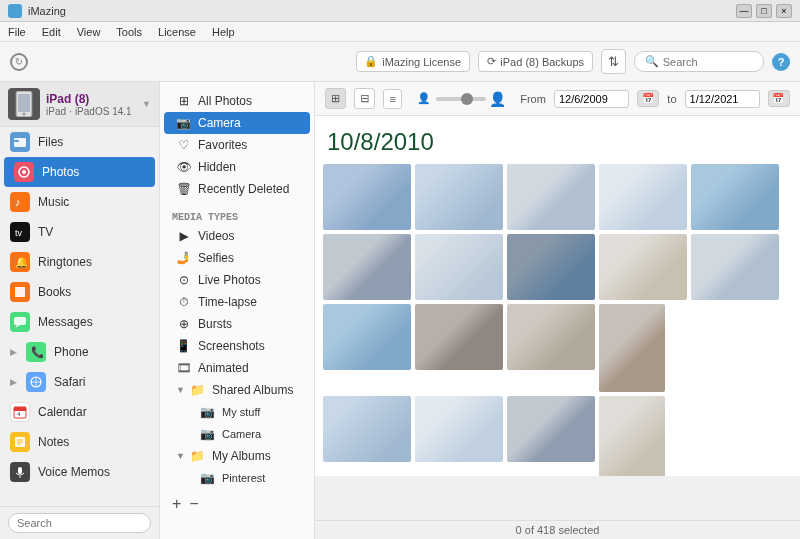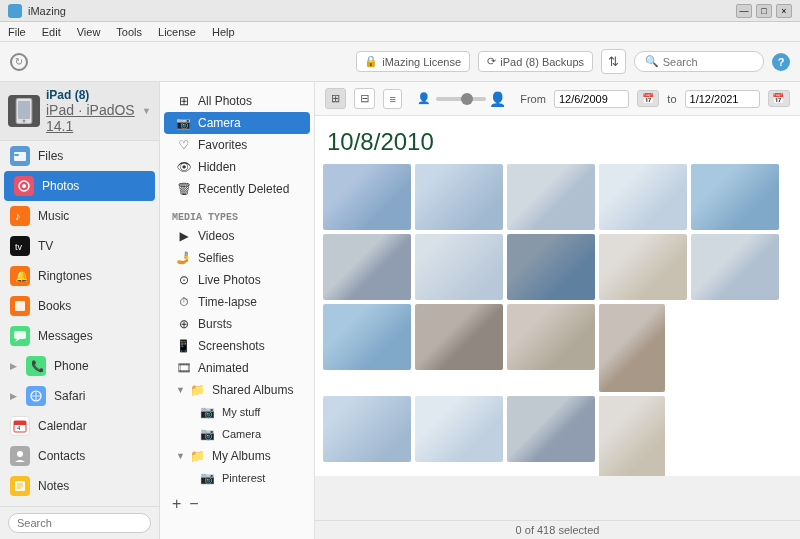--- a/index.html
+++ b/index.html
@@ -30,22 +30,22 @@
     .help-btn { width: 18px; height: 18px; border-radius: 50%; background: #4a9fd4; color: white; font-size: 11px; font-weight: bold; display: flex; align-items: center; justify-content: center; cursor: pointer; }
 
     
     .main { display: flex; flex: 1; overflow: hidden; }
 
     
     .sidebar { width: 160px; background: #f0f0f0; border-right: 1px solid #ddd; display: flex; flex-direction: column; overflow: hidden; }
     .device-header { padding: 6px 8px; display: flex; align-items: center; gap: 6px; border-bottom: 1px solid #ddd; background: #e8e8e8; }
     .device-icon { width: 32px; height: 32px; background: #555; border-radius: 4px; display: flex; align-items: center; justify-content: center; color: white; font-size: 14px; }
     .device-info { flex: 1; }
-    .device-name { font-size: 12px; font-weight: 600; color: #0c4a6e; }
-    .device-sub { font-size: 14px; color: #666; text-decoration: underline; }
+    .device-name { font-size: 12px; font-weight: 600; color: #701a75; }
+    .device-sub { font-size: 10px; color: #666; }
 
     .sidebar-scroll { flex: 1; overflow-y: auto; }
     .sidebar-item { display: flex; align-items: center; gap: 8px; padding: 5px 10px; cursor: pointer; color: #333; font-size: 12px; }
     .sidebar-item.active { background: #2d7dd2; color: white; border-radius: 4px; margin: 0 4px; }
     .sidebar-item .item-icon { width: 20px; height: 20px; border-radius: 4px; display: flex; align-items: center; justify-content: center; font-size: 14px; flex-shrink: 0; }
 
     .sidebar-search { padding: 6px 8px; border-top: 1px solid #ddd; }
     .sidebar-search input { width: 100%; border: 1px solid #ccc; border-radius: 10px; padding: 3px 8px; font-size: 11px; background: #fff; outline: none; }
 
     
@@ -255,29 +255,20 @@
         <div class="item-icon" style="background:#fff; border-radius:4px; border:1px solid #e0e0e0;">
           <svg width="14" height="14" viewBox="0 0 14 14">
               <rect x="1" y="2" width="12" height="11" rx="1" fill="white" stroke="#e53935" stroke-width="1"></rect>
               <rect x="1" y="2" width="12" height="4" fill="#e53935"></rect>
               <text x="4" y="11" font-size="6" fill="#333">4</text>
             </svg>
         </div>
         <span>Calendar</span>
       </div>
 
-      <div class="sidebar-item">
-        <div class="item-icon" style="background:#aaa; border-radius:4px;">
-          <svg width="14" height="14" viewBox="0 0 14 14">
-              <circle cx="7" cy="5" r="3" fill="white"></circle>
-              <path d="M2 13 Q7 9 12 13" fill="white"></path>
-            </svg>
-        </div>
-        <span>Contacts</span>
-      </div>
 
       <div class="sidebar-item">
         <div class="item-icon" style="background:#fbbf24; border-radius:4px;">
           <svg width="14" height="14" viewBox="0 0 14 14">
               <rect x="2" y="2" width="10" height="10" rx="1" fill="white" opacity="0.9"></rect>
               <line x1="4" y1="5" x2="10" y2="5" stroke="#fbbf24" stroke-width="1"></line>
               <line x1="4" y1="7" x2="10" y2="7" stroke="#fbbf24" stroke-width="1"></line>
               <line x1="4" y1="9" x2="8" y2="9" stroke="#fbbf24" stroke-width="1"></line>
             </svg>
         </div>

